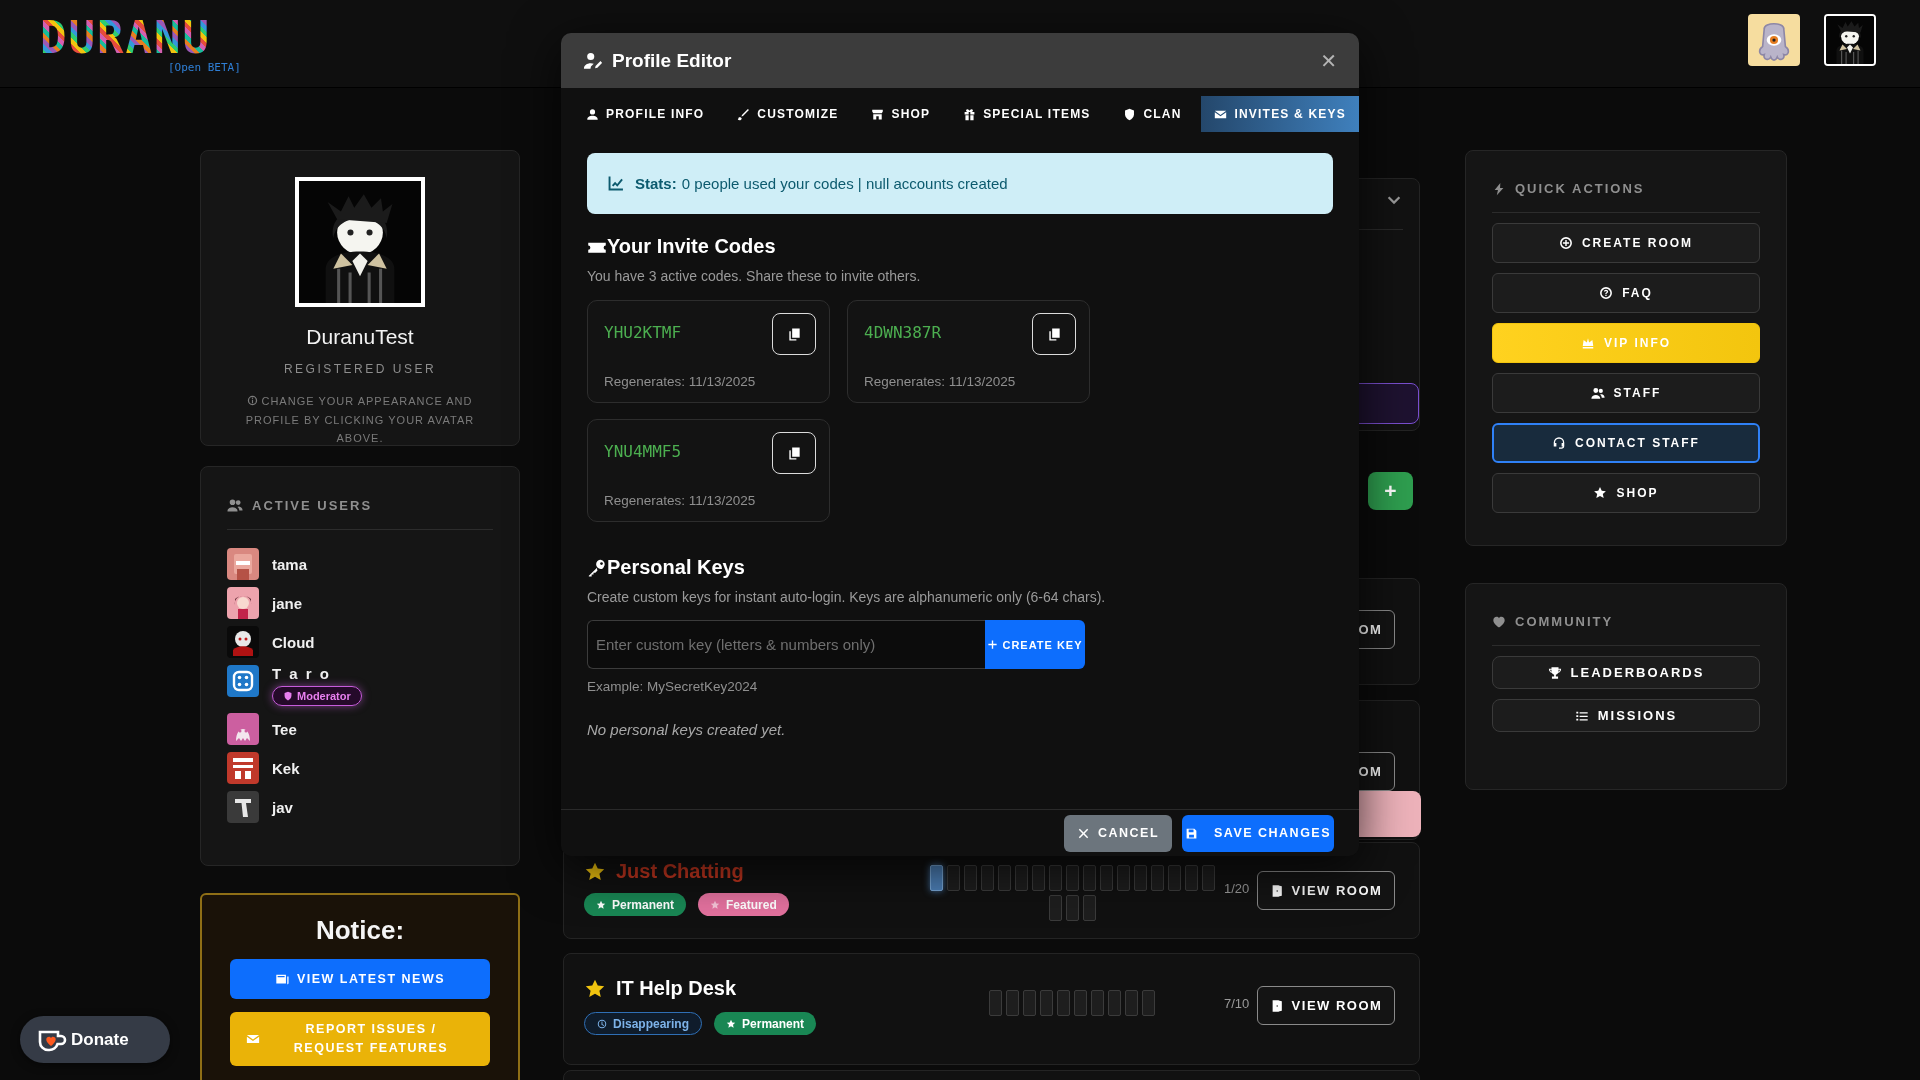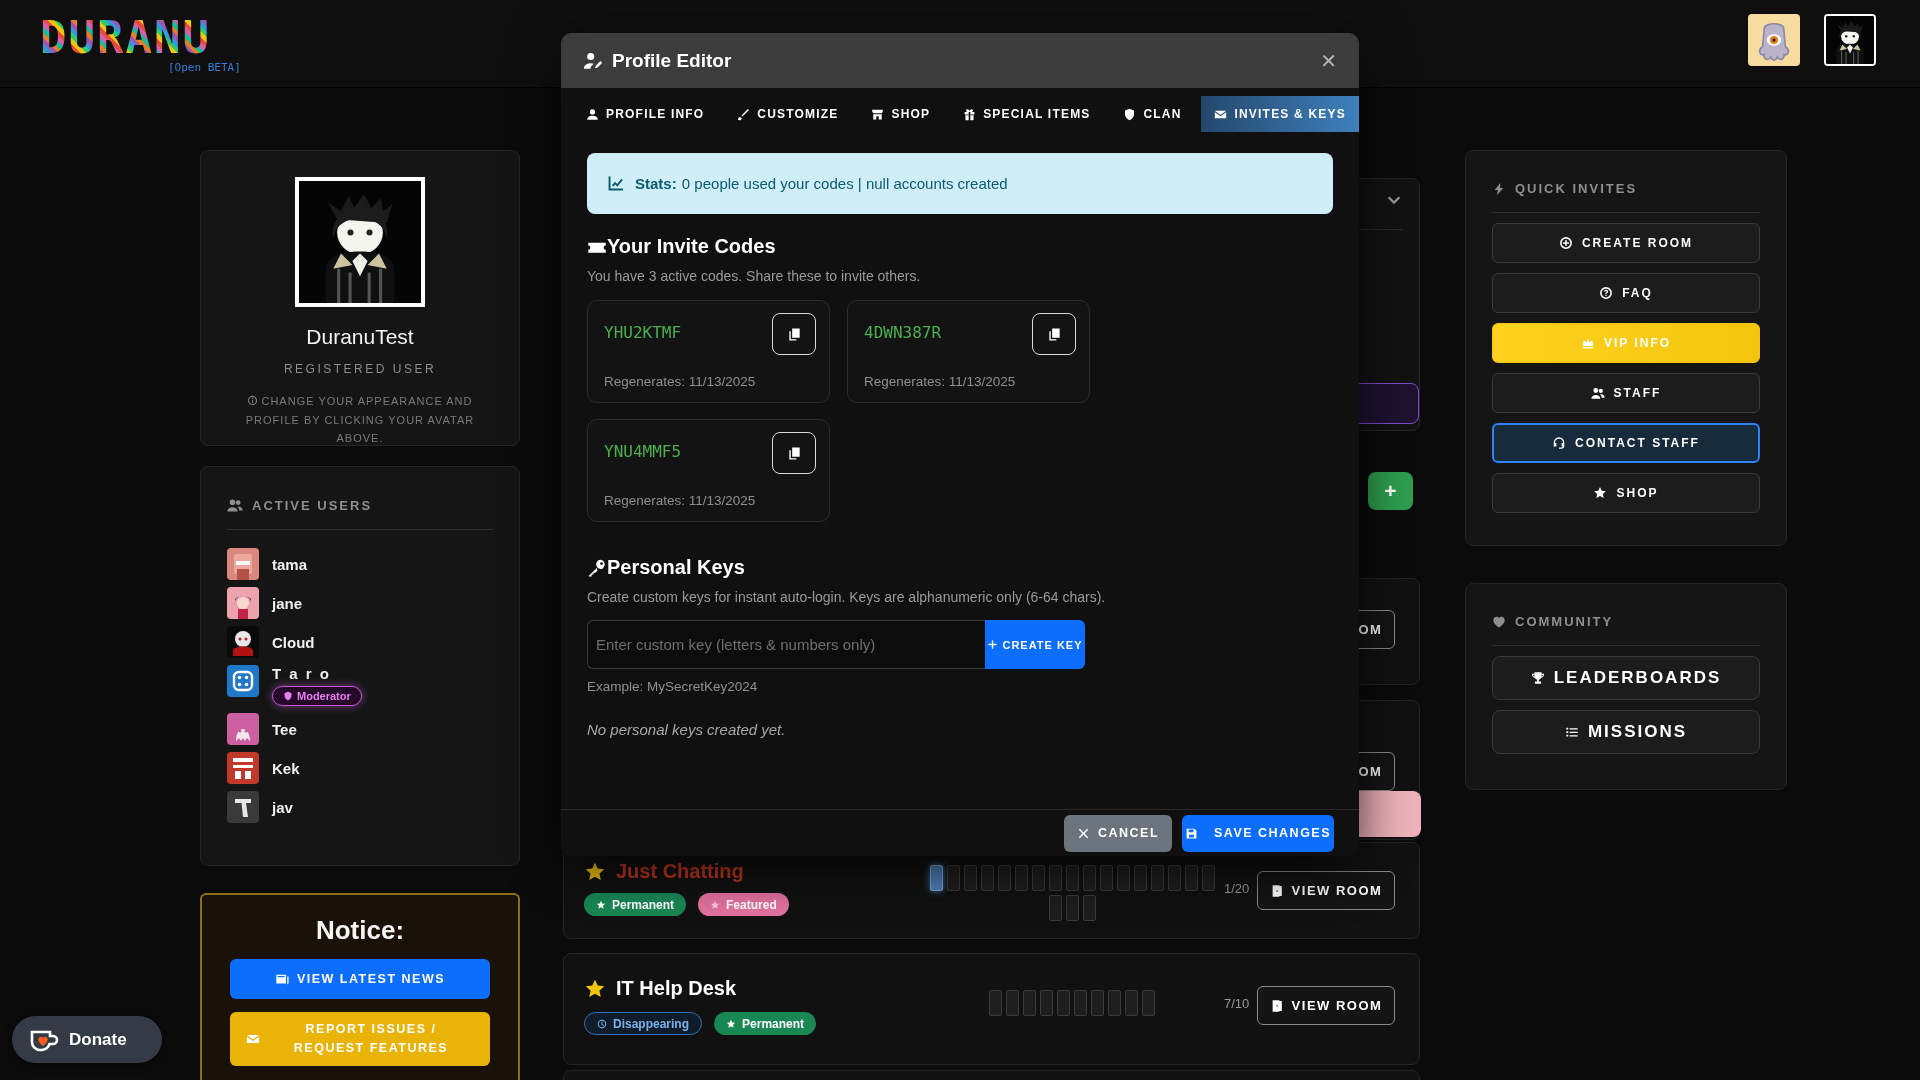--- a/index.html
+++ b/index.html
@@ -49,32 +49,32 @@
   .mod-badge .ic { width:10px; height:10px; }
 
   
   .notice-card { left:200px; top:893px; width:320px; height:260px; background:#1a1208; border:2px solid #8f6f16; border-radius:6px; }
   .notice-title { text-align:center; margin-top:20px; font-size:26px; font-weight:bold; color:#f5f5f5; }
   .notice-btn { display:flex; align-items:center; justify-content:center; gap:8px; margin:13px 28px 0; border-radius:6px; color:#fff; font-size:12.5px; font-weight:bold; letter-spacing:1.5px; text-align:center; cursor:pointer; padding:0 16px; }
   .notice-btn.blue { background:#0d6efd; height:40px; }
   .notice-btn.yellow { background:#eab308; height:54px; line-height:1.5; }
 
   
-  .donate { position:absolute; left:12px; top:1016px; width:150px; height:47px; background:#353b46; border-radius:24px; display:flex; align-items:center; gap:9px; padding:0 16px; cursor:pointer; z-index:6; box-shadow:0 2px 8px rgba(0,0,0,.5); }
+  .donate { position:absolute; left:20px; top:1016px; width:150px; height:47px; background:#353b46; border-radius:24px; display:flex; align-items:center; gap:3px; padding:0 16px; cursor:pointer; z-index:6; box-shadow:0 2px 8px rgba(0,0,0,.5); }
   .donate svg { width:32px; height:32px; flex:none; }
   .donate-label { font-size:17px; font-weight:bold; color:#fff; }
 
   
   .quick-card { left:1465px; top:150px; width:322px; height:396px; }
   .community-card { left:1465px; top:583px; width:322px; height:207px; }
   .side-btn { display:flex; align-items:center; justify-content:center; gap:9px; margin:10px 26px 0; height:40px; border:1px solid #3a3a3a; border-radius:6px; background:#1c1c1c; color:#fff; font-size:12px; font-weight:bold; letter-spacing:2px; cursor:pointer; }
   .side-btn:first-of-type { margin-top:18px; }
   .side-btn.vip { background:linear-gradient(90deg,#ffd21f,#f3c50e); border-color:#f3c50e; color:#fff; }
   .side-btn.contact { background:#182b3d; border:2px solid #2f81f7; }
-  .community-card .side-btn { height:44px; border-radius:8px; font-size:17px; }
+  .community-card .side-btn { height:33px; border-radius:8px; font-size:13px; }
 
   
   .bg-panel { left:563px; top:178px; width:857px; height:253px; background:#121212; border:1px solid #242424; z-index:1; }
   .bg-panel .chev { position:absolute; right:16px; top:13px; color:#9a9a9a; width:18px; height:18px; }
   .bg-panel .pdiv { position:absolute; left:16px; right:16px; top:50px; border-top:1px solid #2a2a2a; }
   .purple-btn { position:absolute; left:677px; top:204px; width:178px; height:41px; background:#1e1230; border:1px solid #7a4fd0; border-radius:8px; cursor:pointer; }
   .green-plus { position:absolute; left:1368px; top:472px; width:45px; height:38px; background:#2e9e4f; border-radius:8px; color:#fff; display:flex; align-items:center; justify-content:center; font-size:21px; font-weight:bold; cursor:pointer; z-index:1; }
 
   
   .room-card { position:absolute; left:563px; width:857px; background:#111; border:1px solid #242424; border-radius:8px; z-index:1; }
@@ -533,21 +533,21 @@
       <path d="M13.2 20.5 C10 17.5 9.5 14.8 11.4 13.3 C12.7 12.3 14.3 12.8 15 14 C15.7 12.8 17.3 12.3 18.6 13.3 C20.5 14.8 20 17.5 16.8 20.5 L15 22 Z" fill="#ff5a1f"></path>
     </svg>
     <span class="donate-label">Donate</span>
   </div>
 
   <div class="card quick-card">
     <div class="side-header">
       <svg class="ic">
           <use href="#i-bolt"></use>
         </svg>
-      <span>QUICK INVITES</span>
+      <span>QUICK ACTIONS</span>
     </div>
     <div class="side-divider"></div>
     <div class="side-btn">
       <svg class="ic">
           <use href="#i-circle-plus"></use>
         </svg>
       <span>CREATE ROOM</span>
     </div>
     <div class="side-btn">
       <svg class="ic">

